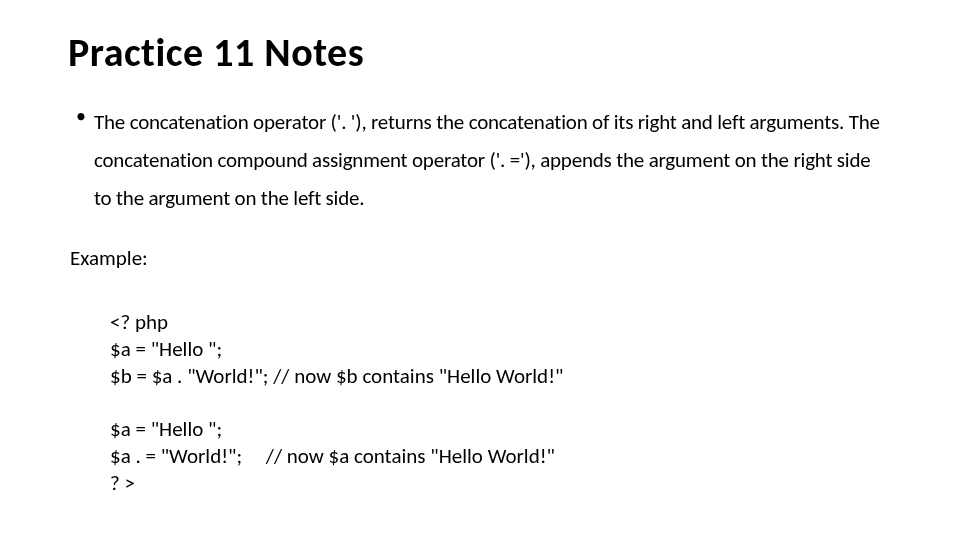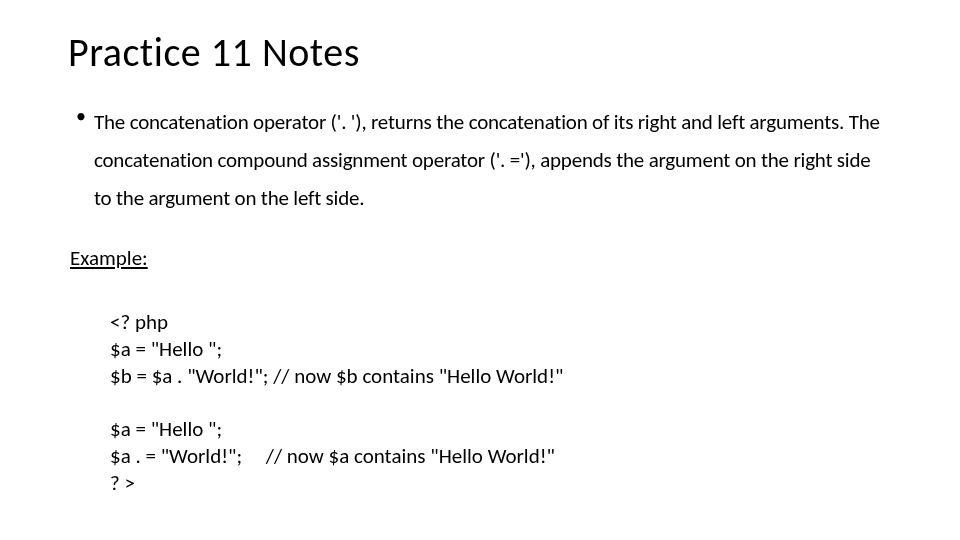--- a/index.html
+++ b/index.html
@@ -14,21 +14,21 @@
       background: #fff;
       color: #000;
     }
     .slide {
       width: 100%;
       height: 100%;
       padding: 28px 68px 20px 68px;
     }
     .title {
       font-size: 40px;
-      font-weight: 400;
+      font-weight: 700;
       letter-spacing: 0.5px;
       margin-bottom: 26px;
     }
     .bullet-row {
       display: flex;
       align-items: flex-start;
       margin-bottom: 28px;
     }
     .bullet-dot {
       font-size: 20px;
@@ -38,21 +38,20 @@
     }
     .bullet-text {
       font-size: 21px;
       line-height: 38px;
       letter-spacing: -0.2px;
     }
     .example-label {
       font-size: 21px;
       margin-bottom: 38px;
       margin-left: 2px;
-      text-decoration: underline;
     }
     .code-block {
       font-size: 21px;
       line-height: 27px;
       margin-left: 42px;
       white-space: pre;
       font-family: Calibri, "Segoe UI", Arial, sans-serif;
     }
     .code-gap {
       height: 26px;

